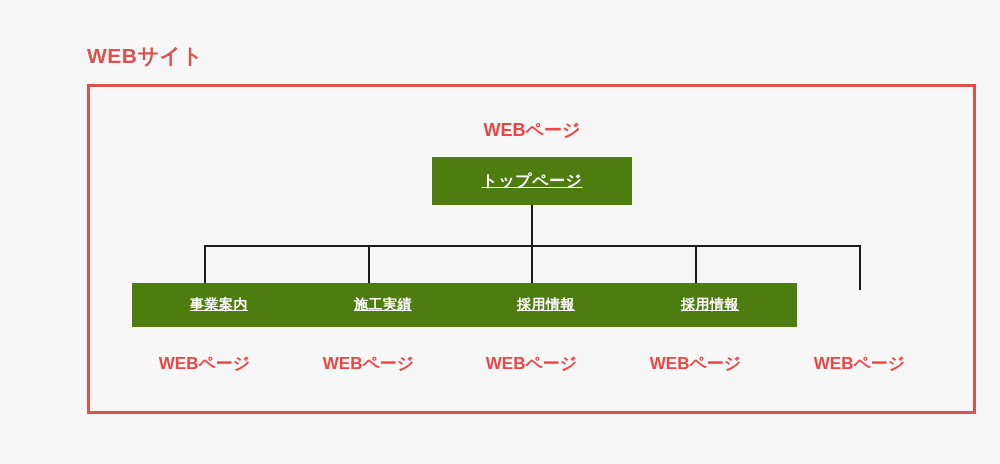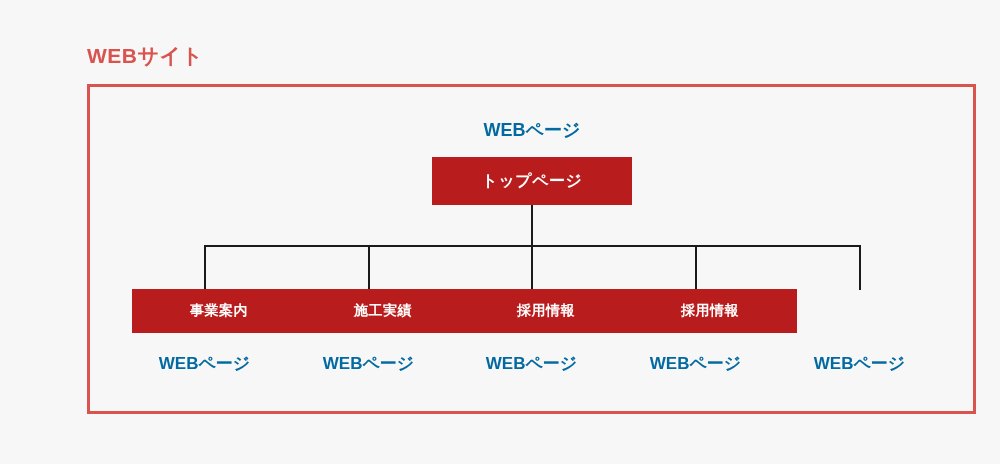--- a/index.html
+++ b/index.html
@@ -41,51 +41,52 @@
     width: 883px;
     height: 324px;
     border: 3px solid #d9534f;
     box-sizing: content-box;
     background: transparent;
   }
 
   
   .node-box {
     position: absolute;
-    background: #b91c1c;
+    background: #4d7c0f;
     color: #ffffff;
     display: flex;
     align-items: center;
     justify-content: center;
     font-size: 15px;
     font-weight: bold;
     letter-spacing: 0.5px;
     box-sizing: border-box;
     white-space: nowrap;
+    text-decoration: underline;
   }
 
   .node-box.root {
     left: 400px;
     top: 157px;
     width: 200px;
     height: 48px;
     font-size: 16px;
   }
 
   .node-box.child {
-    top: 289px;
+    top: 283px;
     width: 174px;
     height: 44px;
     font-size: 14px;
   }
 
   
   .page-label {
     position: absolute;
-    color: #0369a1;
+    color: #ef4444;
     font-weight: bold;
     text-align: center;
     white-space: nowrap;
   }
 
   .page-label.root-label {
     left: 400px;
     top: 118px;
     width: 200px;
     font-size: 18px;

